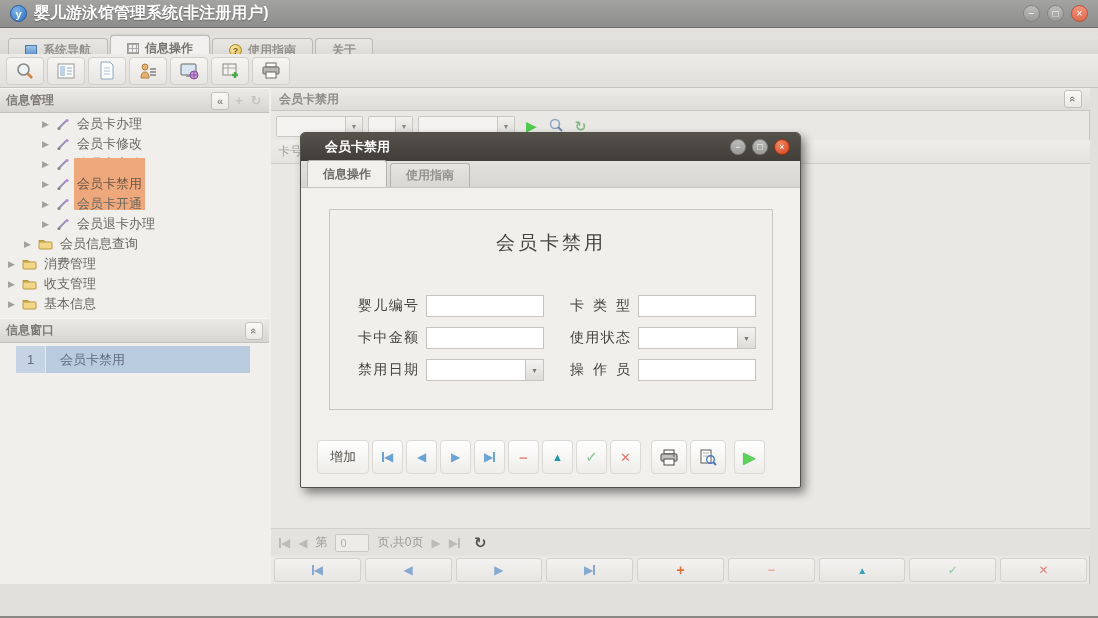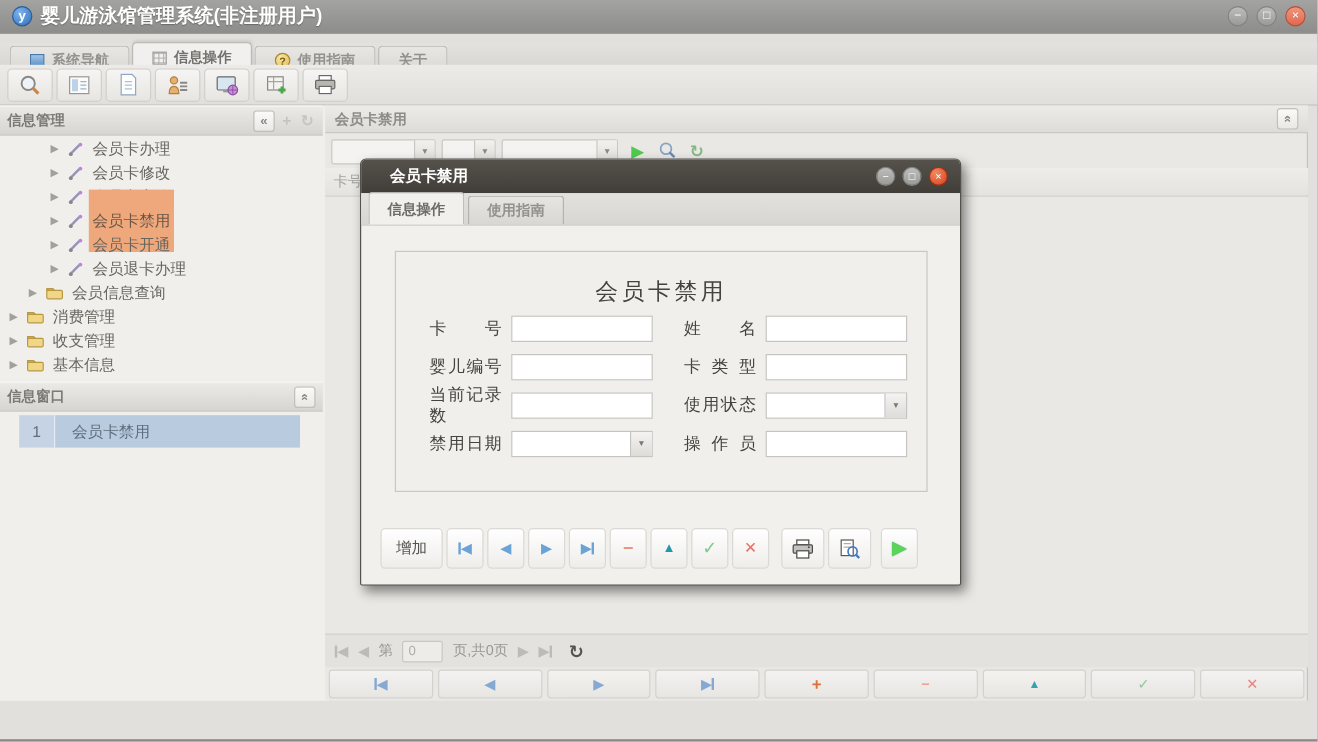--- a/index.html
+++ b/index.html
@@ -573,36 +573,30 @@
           <span>信息操作</span>
         </div>
       <div class="dtab">
           <span>使用指南</span>
         </div>
     </div>
 
     <div id="groupbox">
       <div id="form-title">会员卡禁用</div>
 
-      <div class="frow" style="top:53px;">
-        <span class="flabel fl-left">卡 号</span>
-        <input class="tinput" style="">
-        <span class="flabel fl-right">姓 名</span>
-        <input class="tinput" style="">
-      </div>
 
       <div class="frow" style="top:85px;">
         <span class="flabel fl-left">婴儿编号</span>
         <input class="tinput" style="">
         <span class="flabel fl-right">卡 类 型</span>
         <input class="tinput" style="">
       </div>
 
       <div class="frow" style="top:117px;">
-        <span class="flabel fl-left">当前记录数</span>
+        <span class="flabel fl-left">卡中金额</span>
         <input class="tinput" style="">
         <span class="flabel fl-right">使用状态</span>
         <span class="fcombo">
           <span class="cfield"></span>
           <span class="carrow">▼</span>
         </span>
       </div>
 
       <div class="frow" style="top:149px;">
         <span class="flabel fl-left">禁用日期</span>

